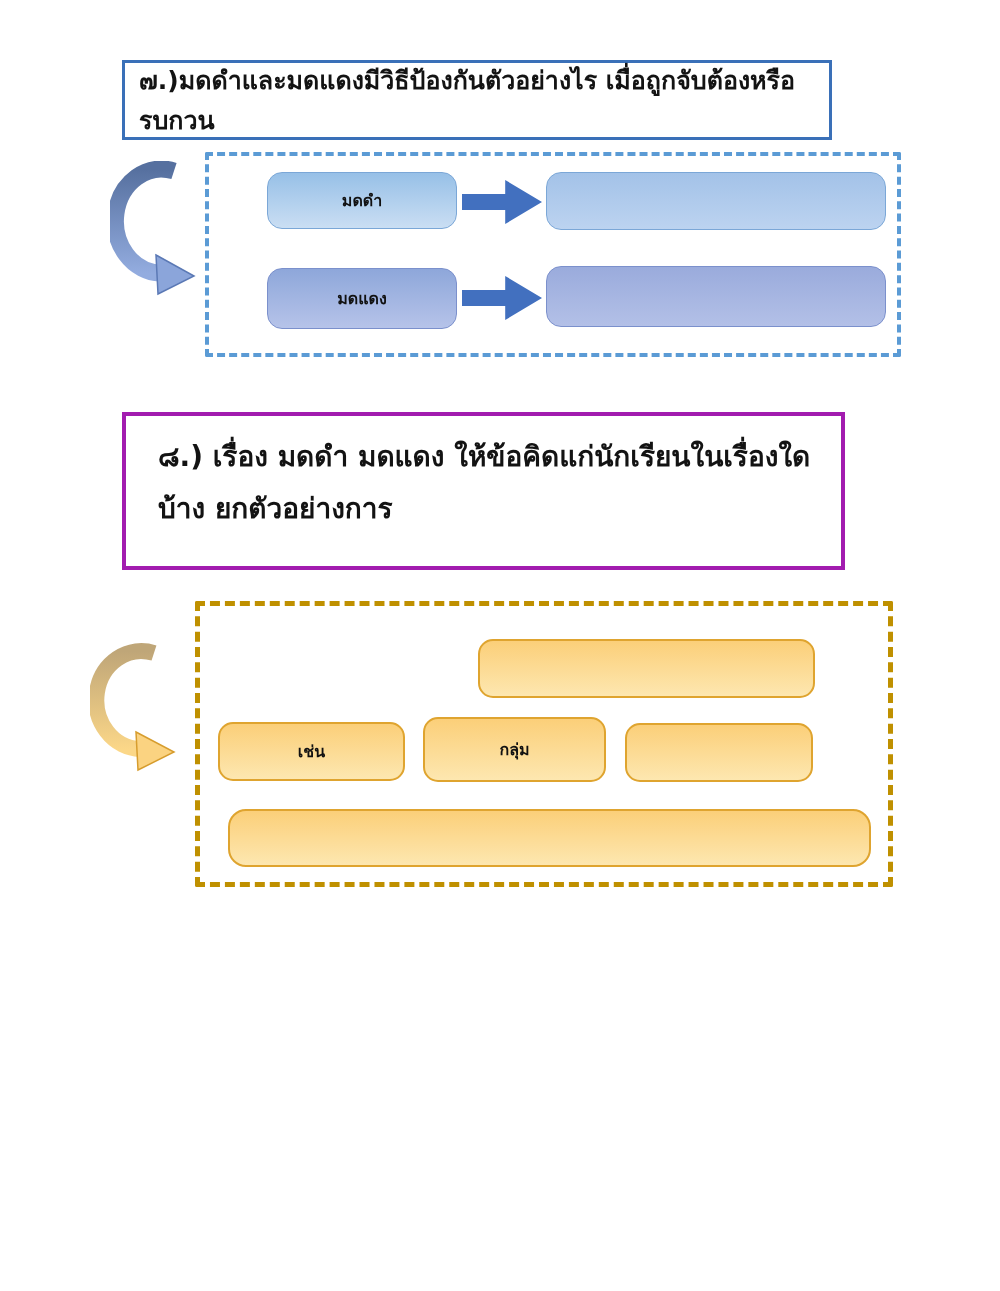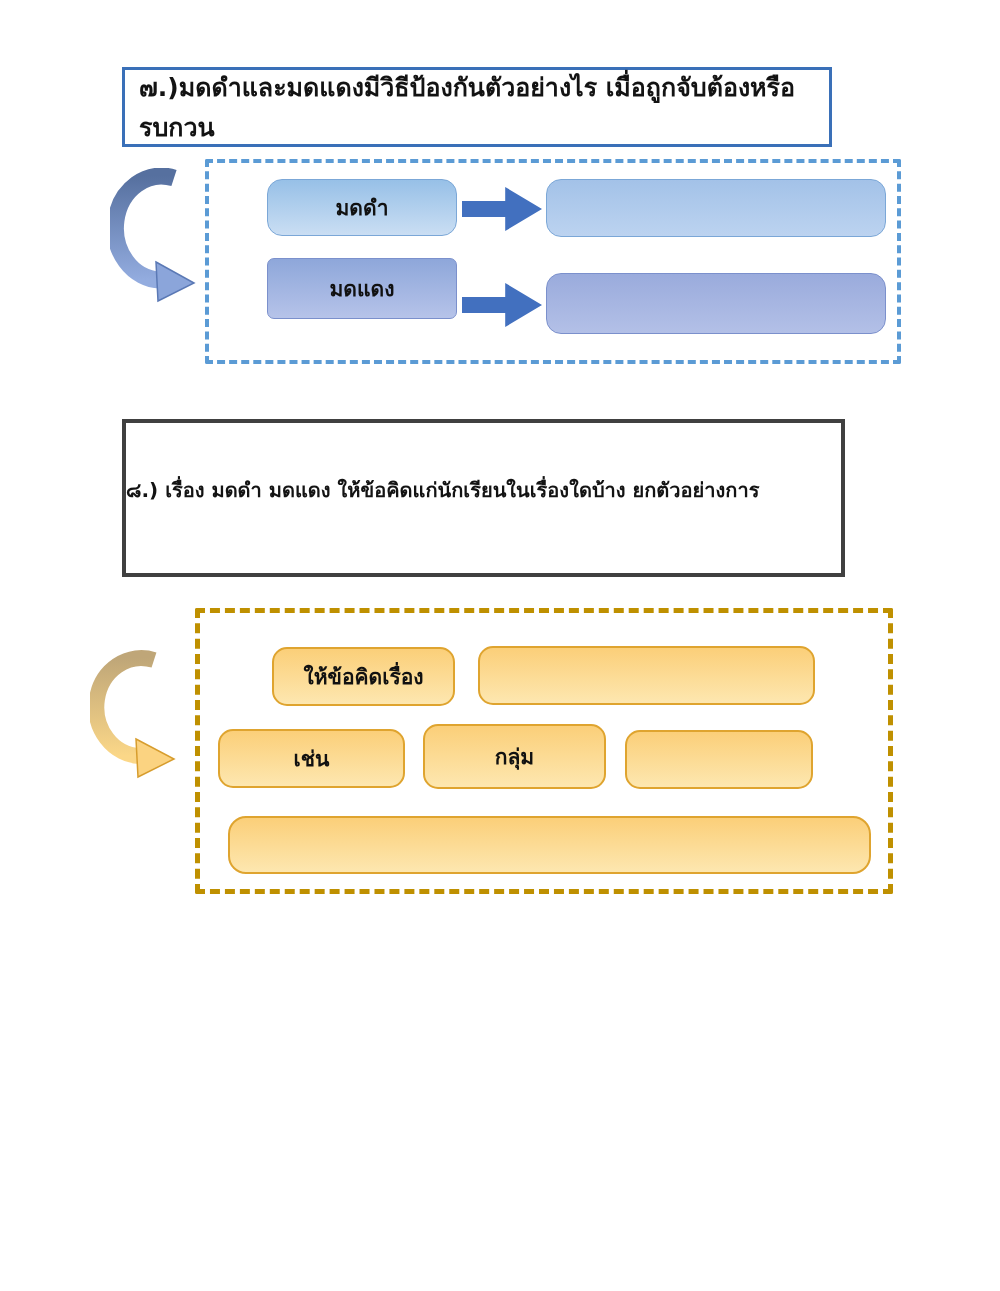--- a/index.html
+++ b/index.html
@@ -1,19 +1,19 @@
 <!DOCTYPE html>
 <html><head>
 <meta charset="utf-8">
 <style>
   html,body{margin:0;padding:0;background:#ffffff;}
   .page{
     position:relative;
     width:1000px;height:1028px;
-    margin:10px auto;
+    margin:3px auto;
     background:#ffffff;
     font-family:"DejaVu Sans", sans-serif;
     overflow:hidden;
   }
   .abs{position:absolute;}
 
   
   .qbox{
     background:#ffffff;
     display:flex;flex-direction:column;justify-content:center;
@@ -21,23 +21,23 @@
     color:#131313;
   }
   .qbox1{
     left:122px;top:57px;width:710px;height:80px;
     border:3px solid #3a70b8;
     padding:0 14px;
     font-size:25px;font-weight:600;
   }
   .qbox2{
     left:122px;top:409px;width:723px;height:158px;
-    border:4px solid #404040;
-    padding:8px 16px 24px 0;
-    font-size:20px;font-weight:600;
+    border:4px solid #a21caf;
+    padding:8px 16px 24px 32px;
+    font-size:28px;font-weight:600;
   }
   .qbox2 .qline{line-height:52px;}
 
   
   .frame-blue{
     left:205px;top:149px;width:696px;height:205px;
     border:4px dashed #5b9bd5;
     box-sizing:border-box;border-radius:2px;
   }
   .frame-gold{
@@ -66,21 +66,21 @@
     border:1px solid #7b90cc;
   }
   .pill-blue2-ans{
     background:linear-gradient(180deg,#9aabdc 0%,#b3c0e7 100%);
     border:1px solid #7b90cc;
   }
   .pill-orange{
     background:linear-gradient(180deg,#fbcf79 0%,#fde7b0 100%);
     border:2px solid #dfa42f;
   }
-  .pill-label{font-size:21px;}
+  .pill-label{font-size:16px;}
 
   
   .block-arrow{
     width:80px;height:44px;
     background:#4270bf;
     clip-path:polygon(0 32%,54% 32%,54% 0,100% 50%,54% 100%,54% 68%,0 68%);
   }
 
   
   .brand{
@@ -128,21 +128,21 @@
   <div class="abs frame-blue"></div>
 
   <div class="abs pill pill-blue1 pill-label" style="left:267px;top:169px;width:190px;height:57px;">
     <span>มดดำ</span>
   </div>
   <div class="abs block-arrow" style="left:462px;top:177px;"></div>
   <div class="abs pill pill-blue1-ans" style="left:546px;top:169px;width:340px;height:58px;">
     <span></span>
   </div>
 
-  <div class="abs pill pill-blue2 pill-label" style="left:267px;top:248px;width:190px;height:61px;border-radius:7px;">
+  <div class="abs pill pill-blue2 pill-label" style="left:267px;top:265px;width:190px;height:61px;">
     <span>มดแดง</span>
   </div>
   <div class="abs block-arrow" style="left:462px;top:273px;"></div>
   <div class="abs pill pill-blue2-ans" style="left:546px;top:263px;width:340px;height:61px;">
     <span></span>
   </div>
 
   <div class="abs qbox qbox2">
     <div class="qline">๘.) เรื่อง มดดำ มดแดง ให้ข้อคิดแก่นักเรียนในเรื่องใดบ้าง ยกตัวอย่างการ</div>
   </div>
@@ -153,23 +153,20 @@
         <stop offset="0" stop-color="#bfa678"></stop>
         <stop offset="1" stop-color="#fbd788"></stop>
       </linearGradient>
     </defs>
     <path d="M64,10 A45,49 0 1 0 50,106" fill="none" stroke="url(#arcGold)" stroke-width="16"></path>
     <polygon points="46,89 84,109 48,127" fill="#fbd381" stroke="#d79d2e" stroke-width="1.5"></polygon>
   </svg>
 
   <div class="abs frame-gold"></div>
 
-  <div class="abs pill pill-orange pill-label" style="left:272px;top:637px;width:183px;height:59px;">
-    <span>ให้ข้อคิดเรื่อง</span>
-  </div>
   <div class="abs pill pill-orange" style="left:478px;top:636px;width:337px;height:59px;">
     <span></span>
   </div>
 
   <div class="abs pill pill-orange pill-label" style="left:423px;top:714px;width:183px;height:65px;">
     <span>กลุ่ม</span>
   </div>
   <div class="abs pill pill-orange pill-label" style="left:218px;top:719px;width:187px;height:59px;">
     <span>เช่น</span>
   </div>

